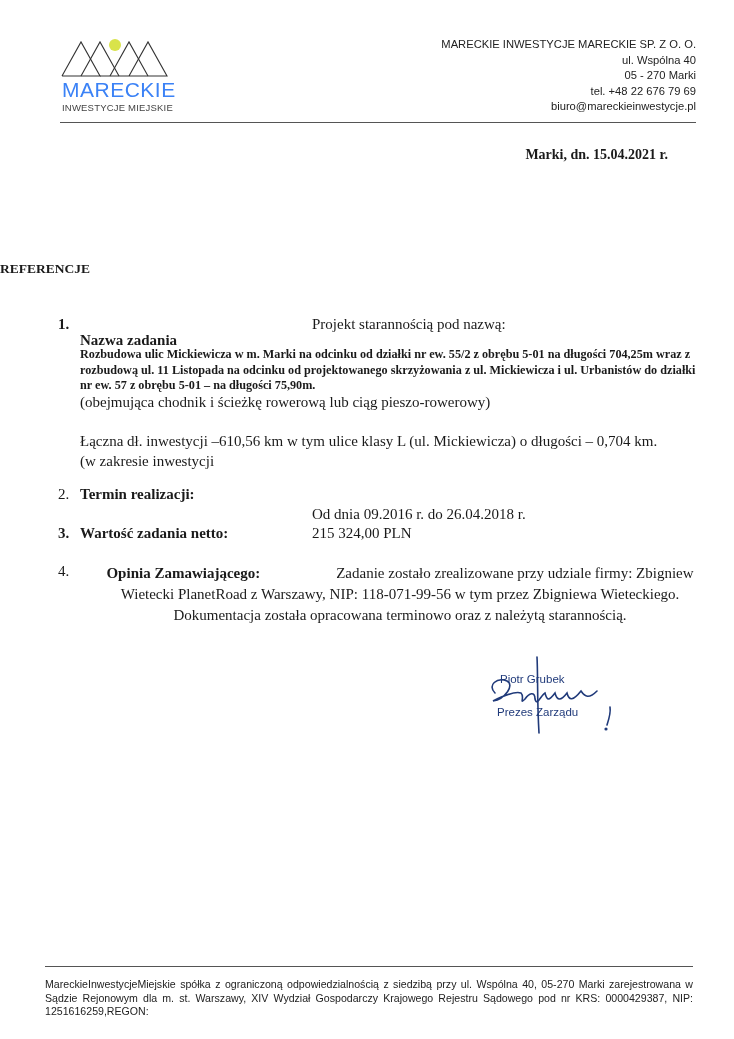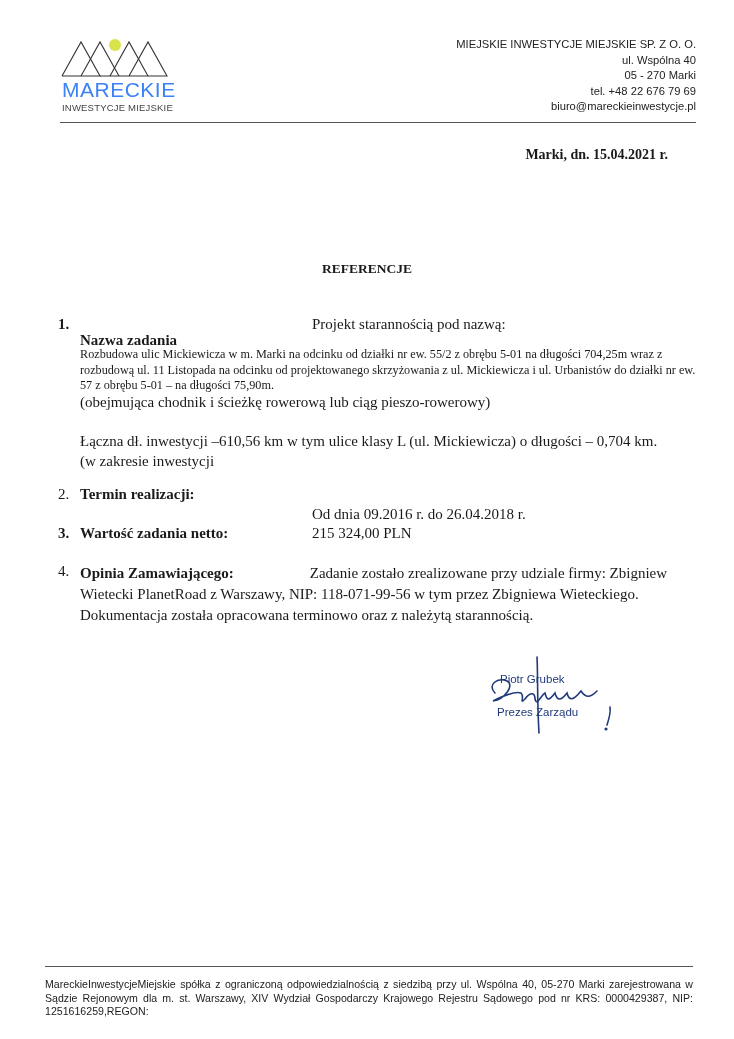--- a/index.html
+++ b/index.html
@@ -13,31 +13,31 @@
   #logo svg { display: block; }
   .logo-word { left: 62px; top: 78px; font-size: 21px; letter-spacing: 0.5px; color: #3b82f6; }
   .logo-sub { left: 62px; top: 102px; font-size: 9.5px; letter-spacing: 0.2px; color: #444; }
 
   
   .company { right: 38px; top: 37px; text-align: right; font-size: 11.2px; line-height: 15.5px; color: #222; }
   .header-rule { left: 60px; top: 122px; width: 636px; height: 0; border-top: 1px solid #555; }
 
   .date { right: 66px; top: 147px; font-size: 14px; font-weight: bold; }
 
-  .title { left: 0; width: 734px; top: 261px; text-align: center; font-size: 13.5px; font-weight: bold; }
+  .title { left: 0; width: 734px; top: 261px; text-align: left; font-size: 13.5px; font-weight: bold; }
 
   .item-num { font-size: 15px; }
   .item-label { font-size: 15px; font-weight: bold; }
   .item-value { font-size: 15px; }
 
-  .desc-bold { left: 80px; top: 347px; width: 620px; font-size: 12.2px; font-weight: normal; line-height: 15.5px; }
+  .desc-bold { left: 80px; top: 347px; width: 620px; font-size: 12.2px; font-weight: bold; line-height: 15.5px; }
   .desc-normal { left: 80px; top: 394px; font-size: 15px; }
   .total { left: 80px; top: 431px; font-size: 15px; line-height: 20px; width: 640px; }
 
-  .opinion { left: 80px; top: 563px; width: 640px; font-size: 15px; line-height: 21px; }
+  .opinion { left: 80px; top: 563px; width: 640px; font-size: 15px; line-height: 21px; text-align: center; }
   .opinion .lbl { font-weight: bold; }
   .opinion .gap { display: inline-block; width: 76px; }
 
   
   .sig { left: 485px; top: 655px; width: 140px; height: 80px; }
   .sig-name { left: 500px; top: 673px; font-size: 11.5px; color: #203a7a; }
   .sig-role { left: 497px; top: 706px; font-size: 11.5px; color: #203a7a; }
 
   .footer-rule { left: 45px; top: 966px; width: 648px; border-top: 1px solid #555; }
   .footer { left: 45px; top: 978px; width: 648px; font-size: 10.6px; line-height: 13.5px; text-align: justify; color: #222; }
@@ -53,21 +53,21 @@
       <polyline points="50,40 69,6 88,40"></polyline>
       <polyline points="69,40 88,6 107,40 40,40"></polyline>
     </g>
     <circle cx="55" cy="9" r="6" fill="#d9e34a"></circle>
   </svg>
 </div>
 <div class="abs sans logo-word">MARECKIE</div>
 <div class="abs sans logo-sub">INWESTYCJE MIEJSKIE</div>
 
 <div class="abs sans company">
-  <div>MIEJSKIE INWESTYCJE MIEJSKIE SP. Z O. O.</div>
+  <div>MARECKIE INWESTYCJE MARECKIE SP. Z O. O.</div>
   <div>ul. Wspólna 40</div>
   <div>05 - 270 Marki</div>
   <div>tel. +48 22 676 79 69</div>
   <div>biuro@mareckieinwestycje.pl</div>
 </div>
 <div class="abs header-rule"></div>
 
 <div class="abs serif date">Marki, dn. 15.04.2021 r.</div>
 
 <div class="abs serif title">REFERENCJE</div>

